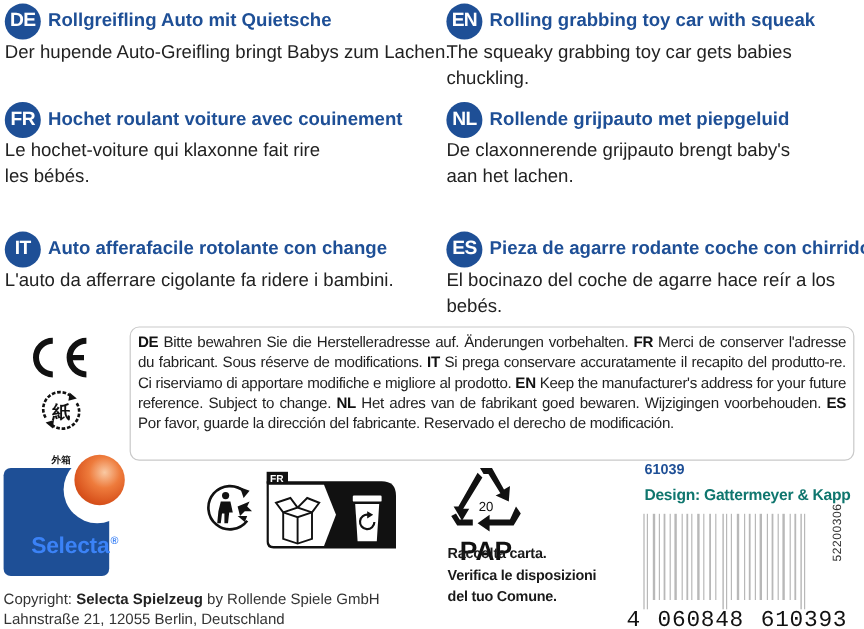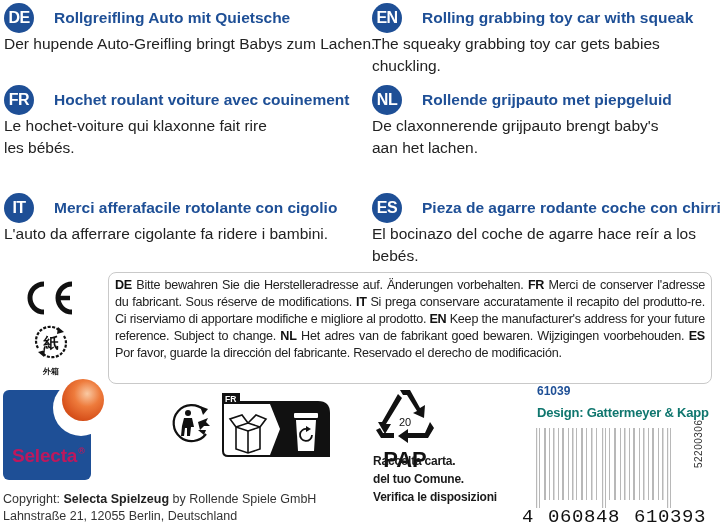--- a/index.html
+++ b/index.html
@@ -10,21 +10,21 @@
     .lang-head { display: flex; align-items: center; height: 28px; }
     .badge {
       width: 30px; height: 30px; border-radius: 50%;
       background: #1e4f96; color: #fff;
       font-family: "Liberation Sans", sans-serif; font-weight: bold;
       font-size: 16px; letter-spacing: -0.5px;
       display: flex; align-items: center; justify-content: center;
       flex: 0 0 auto;
     }
     .lang-title {
-      margin-left: 20px; color: #1e4f96;
+      margin-left: 6px; color: #1e4f96;
       font-family: "Liberation Sans", sans-serif; font-weight: bold;
       font-size: 15.5px; white-space: nowrap;
     }
     .lang-desc {
       font-family: "Liberation Sans", sans-serif;
       font-size: 15.5px; line-height: 22px; color: #222;
       white-space: pre-line; margin-top: 1px;
     }
 
     #b-de { left: 4px; top: 4px; }
@@ -54,23 +54,23 @@
     }
     .selecta-notch {
       position: absolute; left: 50px; top: -5px; width: 56px; height: 56px;
       background: #fff; border-radius: 50%;
     }
     .selecta-ball {
       position: absolute; left: 59px; top: -6px; width: 42px; height: 42px; border-radius: 50%;
       background: radial-gradient(circle at 60% 35%, #f9c9a3 0%, #ee7b3c 35%, #d8521c 70%, #b8400e 100%);
     }
     .selecta-word {
-      position: absolute; left: 9px; top: 60px;
+      position: absolute; left: 23px; top: 60px;
       font-family: "Liberation Sans", sans-serif; font-weight: bold;
-      color: #be185d; font-size: 19px; letter-spacing: -0.2px;
+      color: #3b82f6; font-size: 19px; letter-spacing: -0.2px;
     }
     .selecta-word sup { font-size: 9px; vertical-align: 8px; margin-left: 1px; }
 
     .triman { position: absolute; left: 170px; top: 400px; width: 44px; height: 44px; }
     .fr-info { position: absolute; left: 222px; top: 393px; width: 108px; height: 66px; }
 
     .pap { position: absolute; left: 372px; top: 386px; width: 66px; height: 90px; text-align: center; }
     .pap-label {
       position: absolute; left: 0; top: 61px; width: 66px; text-align: center;
       font-family: "Liberation Sans", sans-serif; font-weight: bold; font-size: 22px; color: #111;
@@ -141,21 +141,21 @@
     <span class="badge">NL</span>
     <span class="lang-title">Rollende grijpauto met piepgeluid</span>
   </div>
   <div class="lang-desc">De claxonnerende grijpauto brengt baby's
 aan het lachen.</div>
 </div>
 
 <div class="lang-block" id="b-it">
   <div class="lang-head">
     <span class="badge">IT</span>
-    <span class="lang-title">Merci afferafacile rotolante con cigolio</span>
+    <span class="lang-title">Auto afferafacile rotolante con change</span>
   </div>
   <div class="lang-desc">L'auto da afferrare cigolante fa ridere i bambini.</div>
 </div>
 
 <div class="lang-block" id="b-es">
   <div class="lang-head">
     <span class="badge">ES</span>
     <span class="lang-title">Pieza de agarre rodante coche con chirrido</span>
   </div>
   <div class="lang-desc">El bocinazo del coche de agarre hace reír a los bebés.</div>
@@ -168,21 +168,21 @@
 </svg>
 
 <div class="paper-mark">
   <svg width="42" height="36" viewBox="0 0 42 36">
     <path d="M8 24 A14 14 0 0 1 30 7" fill="none" stroke="#111" stroke-width="2.2" stroke-dasharray="3 1.5"></path>
     <path d="M34 12 A14 14 0 0 1 12 29" fill="none" stroke="#111" stroke-width="2.2" stroke-dasharray="3 1.5"></path>
     <polygon points="28,3 34,8 27,10" fill="#111"></polygon>
     <polygon points="14,33 8,28 15,26" fill="#111"></polygon>
     <text x="21" y="24" text-anchor="middle" font-family="DejaVu Sans, sans-serif" font-weight="bold" font-size="15" fill="#111">紙</text>
   </svg>
-  <div style="text-align:center;font-size:8px;font-weight:bold;color:#111;margin-top:2px;">外箱</div>
+  <div style="text-align:center;font-size:8px;font-weight:bold;color:#111;margin-top:14px;">外箱</div>
 </div>
 
 <div class="notice">
   <b>DE</b><span> Bitte bewahren Sie die Herstelleradresse auf. Änderungen vorbehalten. </span><b>FR</b><span> Merci de conserver l'adresse du fabricant. Sous réserve de modifications. </span><b>IT</b><span> Si prega conservare accuratamente il recapito del produtto-re. Ci riserviamo di apportare modifiche e migliore al prodotto. </span><b>EN</b><span> Keep the manufacturer's address for your future reference. Subject to change. </span><b>NL</b><span> Het adres van de fabrikant goed bewaren. Wijzigingen voorbehouden. </span><b>ES</b><span> Por favor, guarde la dirección del fabricante. Reservado el derecho de modificación.</span>
 </div>
 
 <div class="selecta-logo">
   <div class="selecta-box"></div>
   <div class="selecta-notch"></div>
   <div class="selecta-ball"></div>
@@ -225,22 +225,22 @@
       <path d="M26 8 L30 12 L14 38 L19 38 L13 48 L6 36 L10 36 Z"></path>
       <path d="M58 36 L62 42 L56 52 L36 52 L36 57 L26 50 L36 43 L36 47 L53 47 Z"></path>
       <path d="M4 44 L9 52 L22 52 L22 47 L11 47 L8 42 Z"></path>
     </g>
     <text x="33" y="40" text-anchor="middle" font-family="Liberation Sans, sans-serif" font-size="11" fill="#111">20</text>
   </svg>
   <div class="pap-label">PAP</div>
 </div>
 <div class="pap-text">
   <div>Raccolta carta.</div>
+  <div>Verifica le disposizioni</div>
   <div>del tuo Comune.</div>
-  <div>Verifica le disposizioni</div>
 </div>
 
 <div class="article-no">61039</div>
 <div class="design-credit">Design: Gattermeyer &amp; Kapp</div>
 
 <svg class="barcode" viewBox="0 0 150 80">
   <g fill="#b8b8b8">
     <rect x="0" y="0" width="1.2" height="80"></rect>
       <rect x="3" y="0" width="1" height="80"></rect>
     <rect x="8" y="0" width="2" height="72"></rect>

